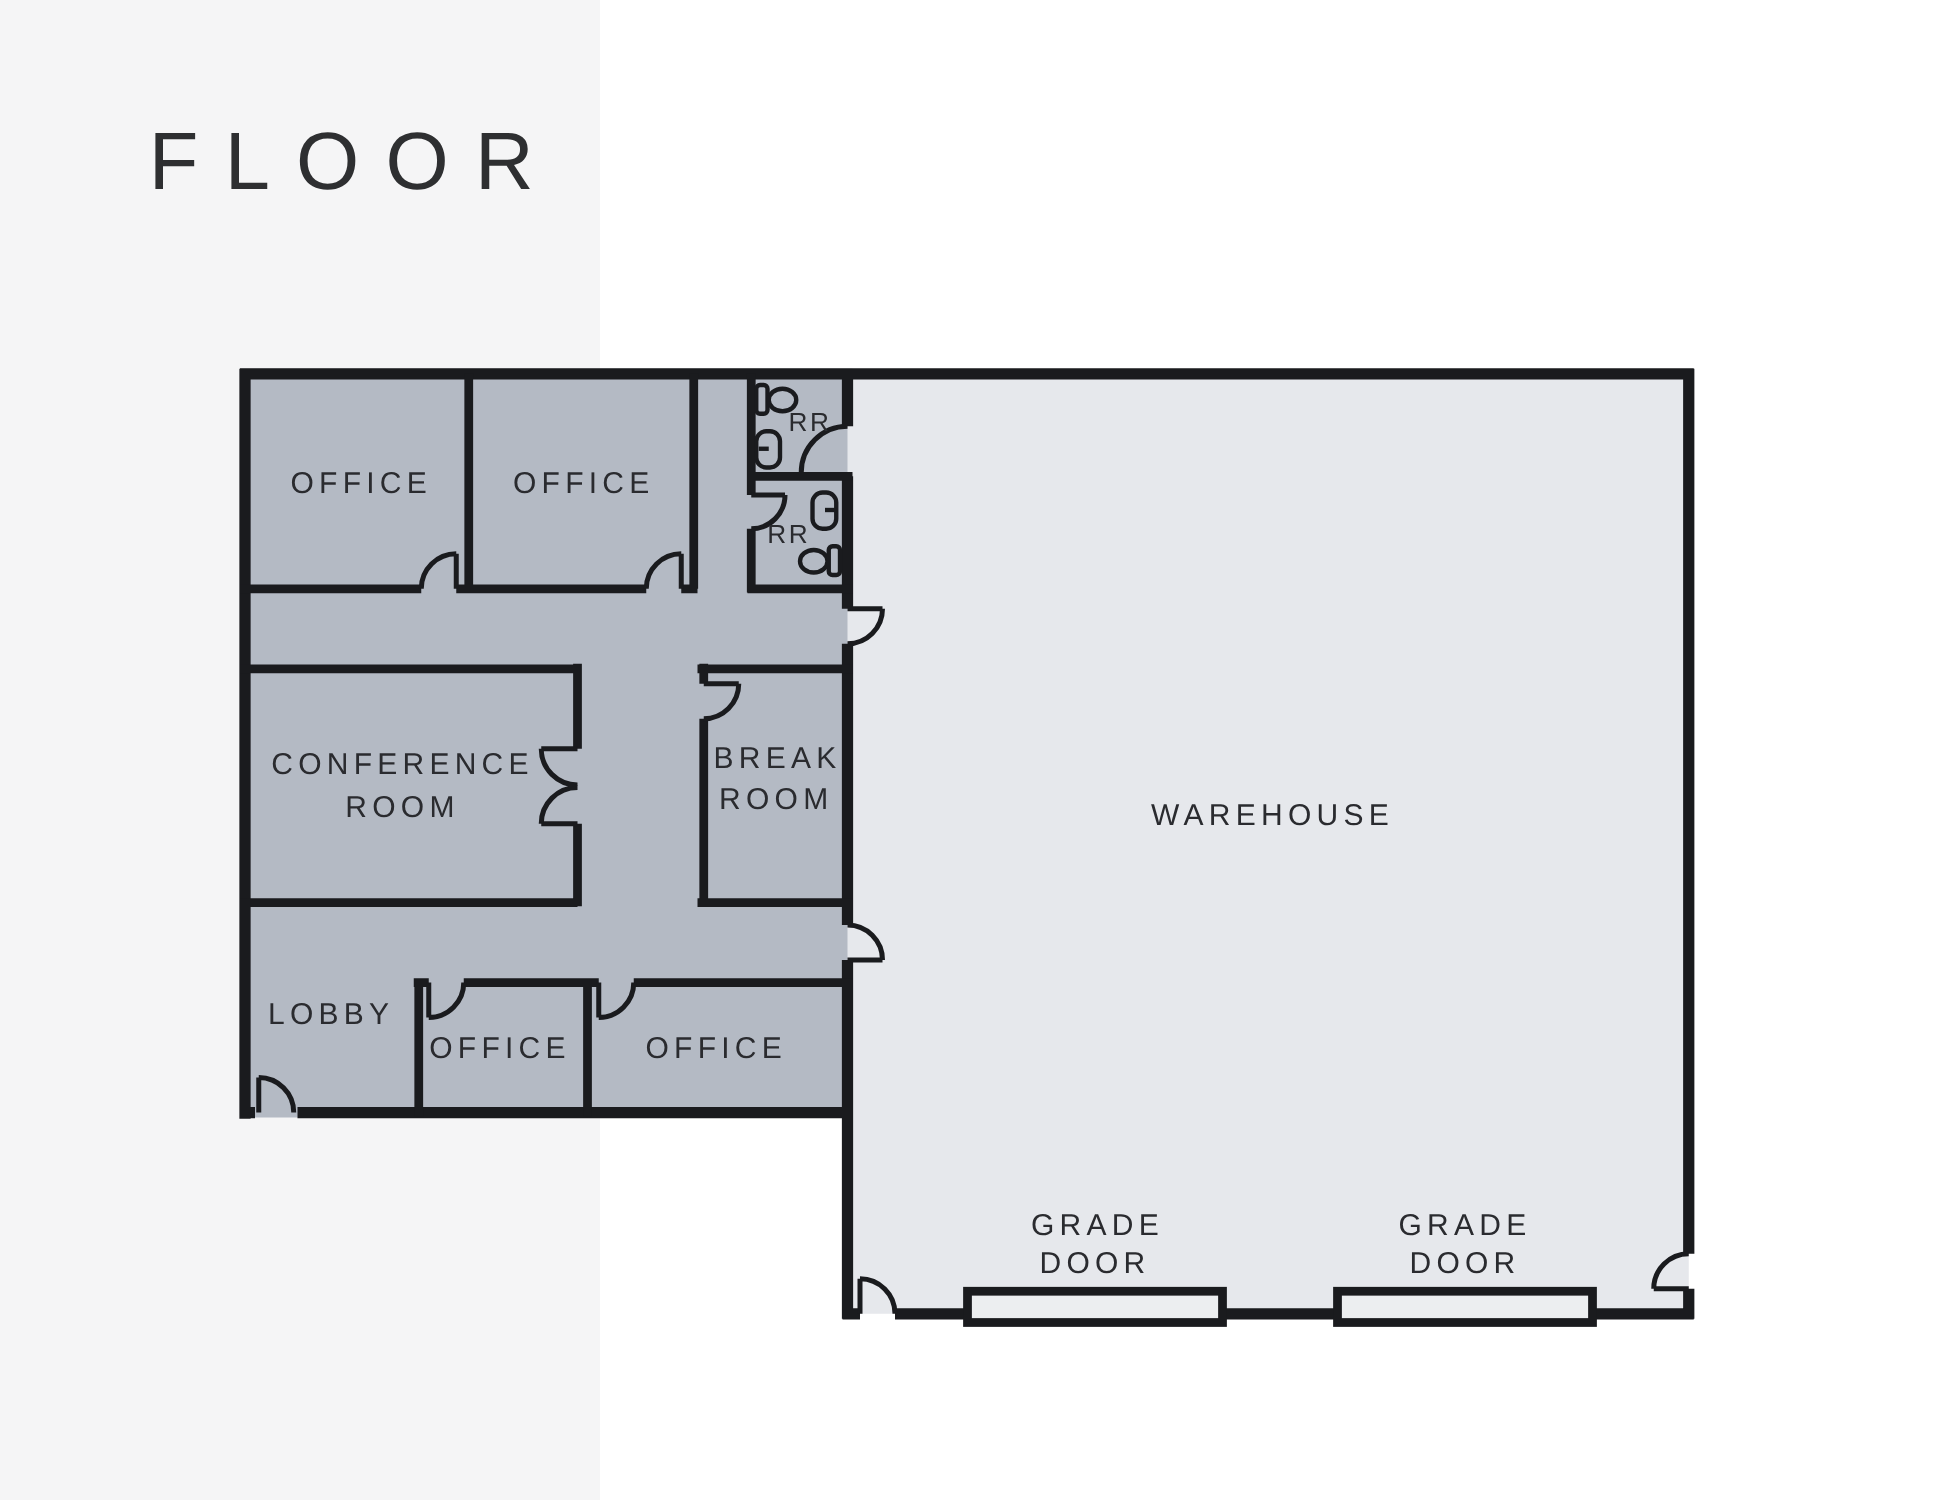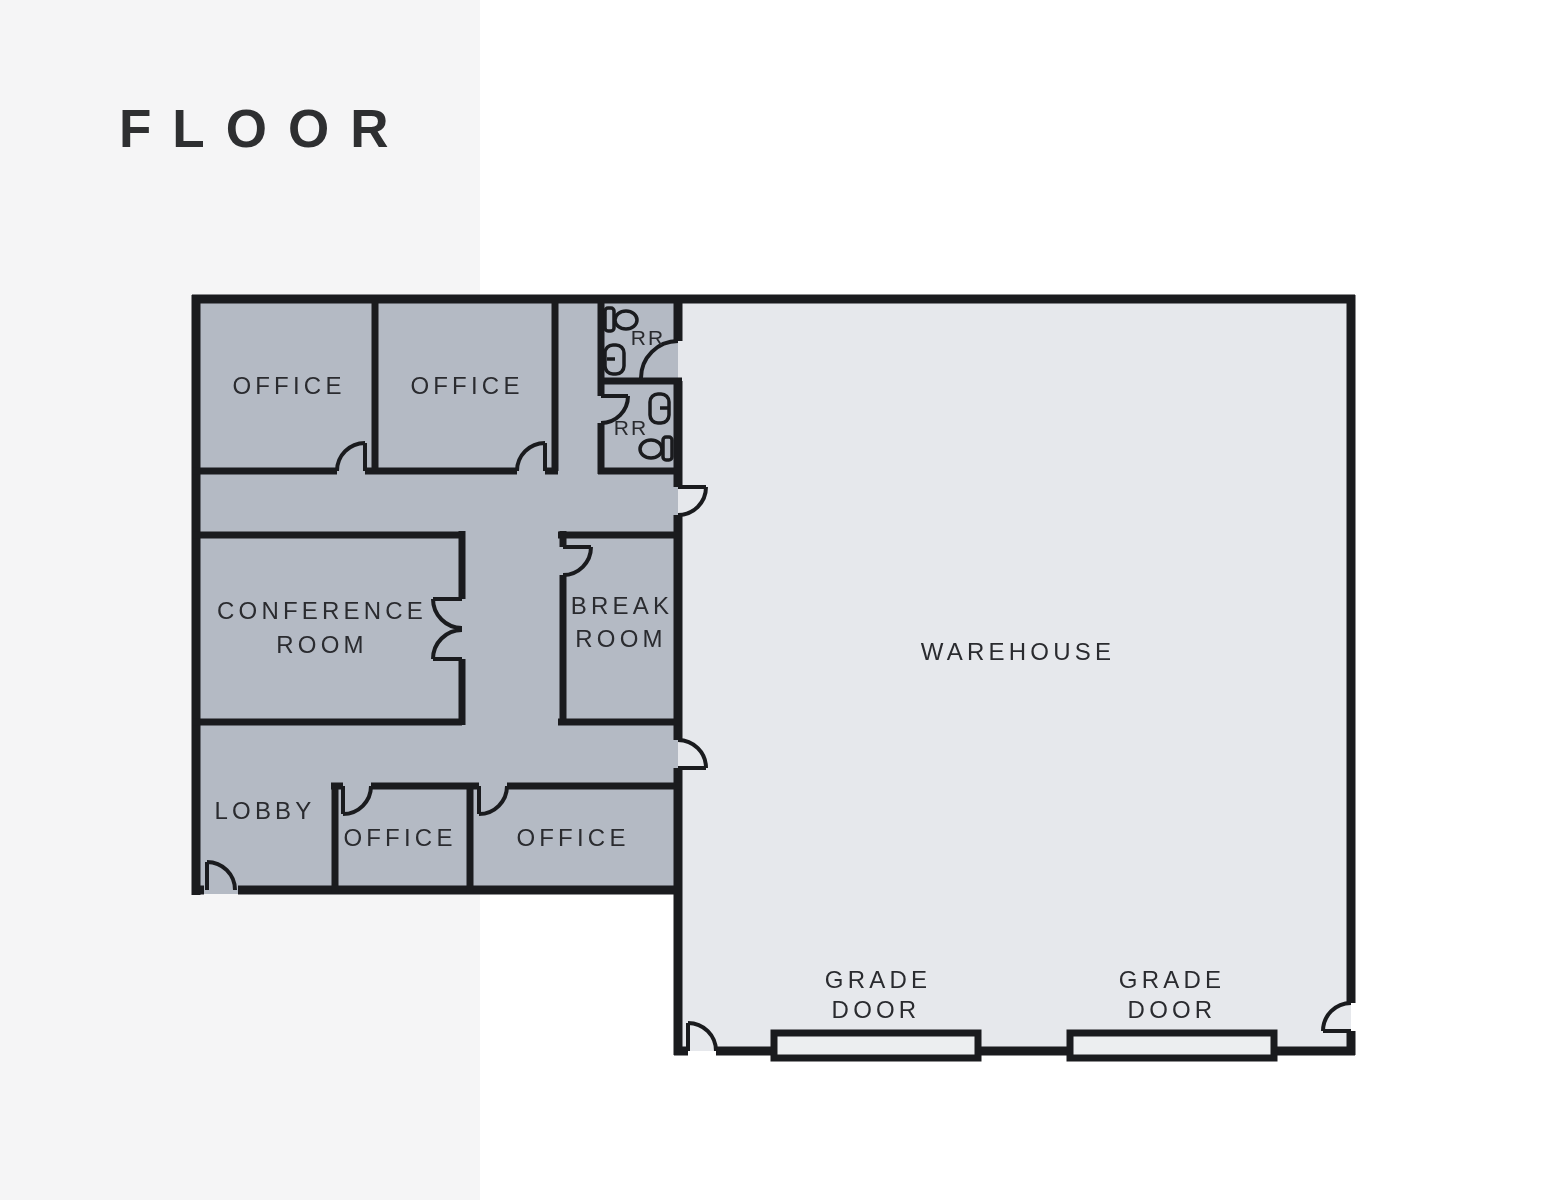--- a/index.html
+++ b/index.html
@@ -9,21 +9,21 @@
     background:var(--page-bg,#ffffff);
     font-family:"Liberation Sans", sans-serif;
     overflow:hidden;
   }
   .left-panel{
     position:absolute;left:0;top:0;width:480px;height:1200px;
     background:var(--panel-bg,#f5f5f6);
   }
   .title{
     position:absolute;left:119px;top:98px;
-    font-size:53px;font-weight:700;letter-spacing:21px;line-height:61px;
+    font-size:65px;font-weight:400;letter-spacing:21px;line-height:61px;
     color:var(--title-color,#2e2f31);
   }
   svg{position:absolute;left:0;top:0;}
   .office-area{fill:var(--office-fill,#b4bac4);}
   .warehouse-area{fill:var(--warehouse-fill,#e6e8ec);}
   .wall{stroke:var(--wall,#1a1b1e);fill:none;stroke-linecap:butt;}
   .wall-outer{stroke-width:9;}
   .wall-inner{stroke-width:7;}
   .door{stroke:var(--wall,#1a1b1e);fill:none;stroke-width:4;stroke-linecap:butt;}
   .fixture{stroke:var(--wall,#1a1b1e);fill:none;stroke-width:3.5;}

